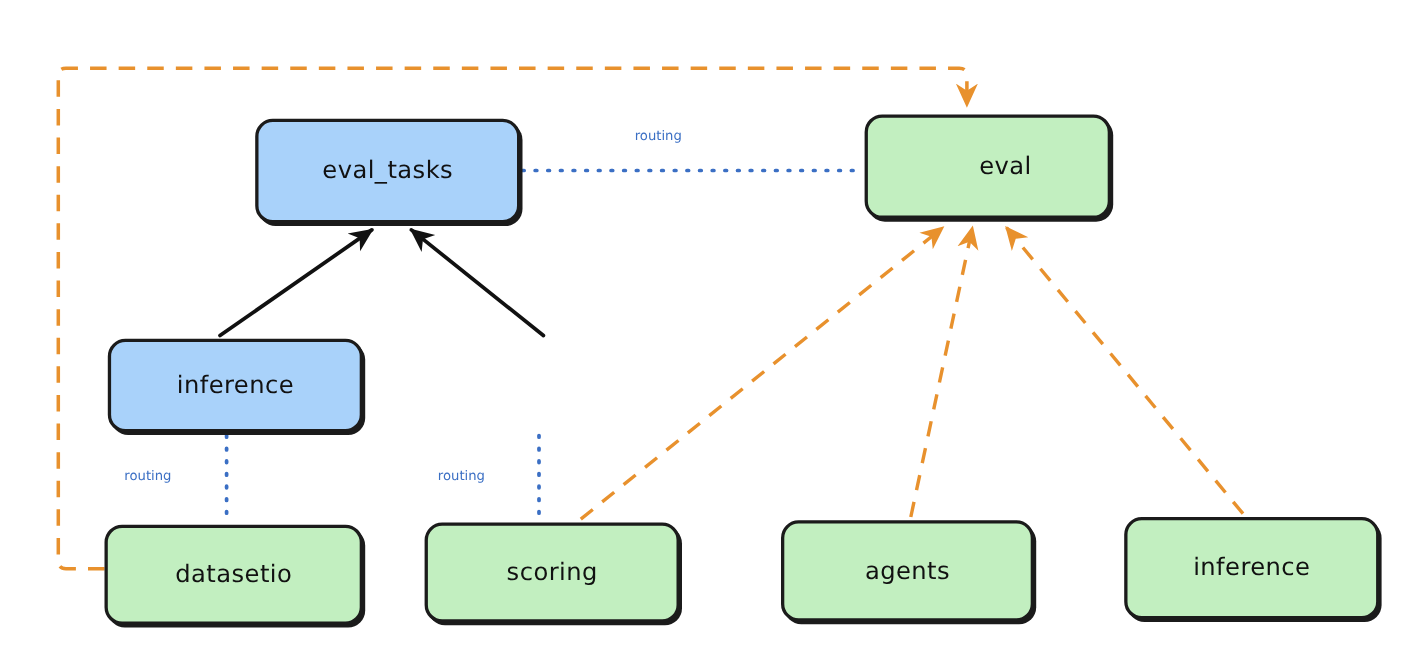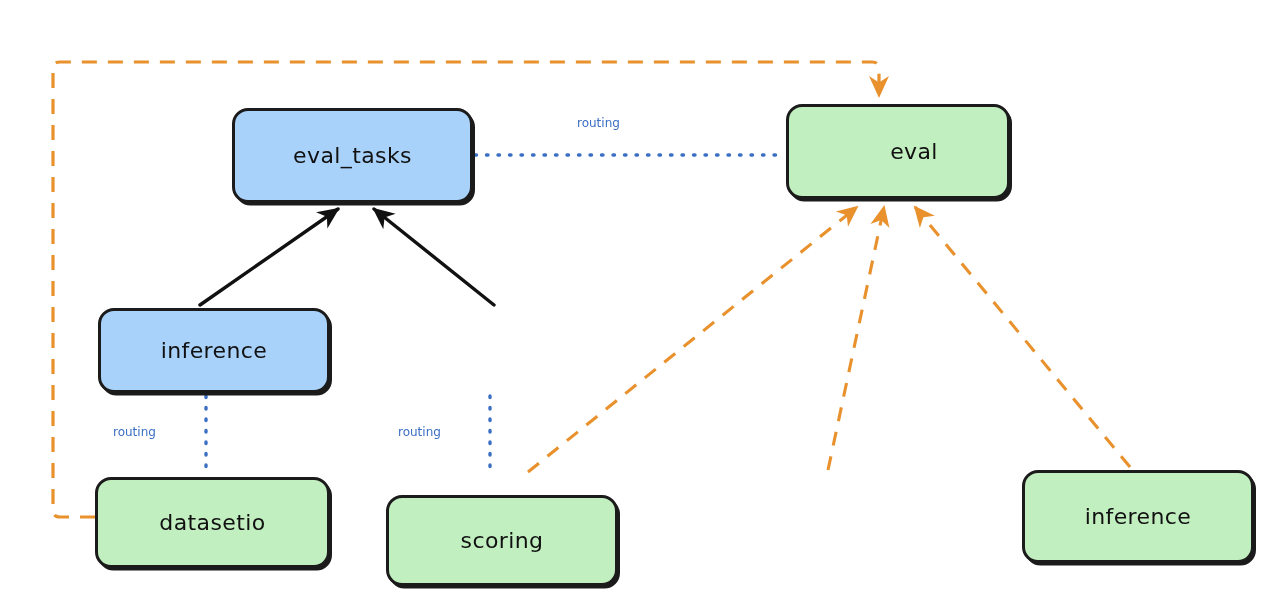--- a/index.html
+++ b/index.html
@@ -104,24 +104,27 @@
 
   <div class="node api-node" style="left:98px; top:308px; width:232px; height:85px;">
     <span class="node-label">inference</span>
   </div>
 
 
   <div class="node provider-node" style="left:95px; top:477px; width:235px; height:91px;align-items:center;">
     <span class="node-label">datasetio</span>
   </div>
 
-  <div class="node provider-node" style="left:386px; top:475px; width:232px; height:91px;margin-top:20px;">
+  <div class="node provider-node" style="left:386px; top:475px; width:232px; height:91px;">
     <span class="node-label">scoring</span>
   </div>
 
+  <div class="node provider-node" style="left:710px; top:473px; width:230px; height:92px;">
+    <span class="node-label">agents</span>
+  </div>
 
   <div class="node provider-node" style="left:1022px; top:470px; width:232px; height:93px;align-items:center;">
     <span class="node-label">inference</span>
   </div>
 
   <div class="edge-label" style="left:577px; top:116px;">routing</div>
 
   <div class="edge-label" style="left:113px; top:425px;">routing</div>
 
   <div class="edge-label" style="left:398px; top:425px;">routing</div>

